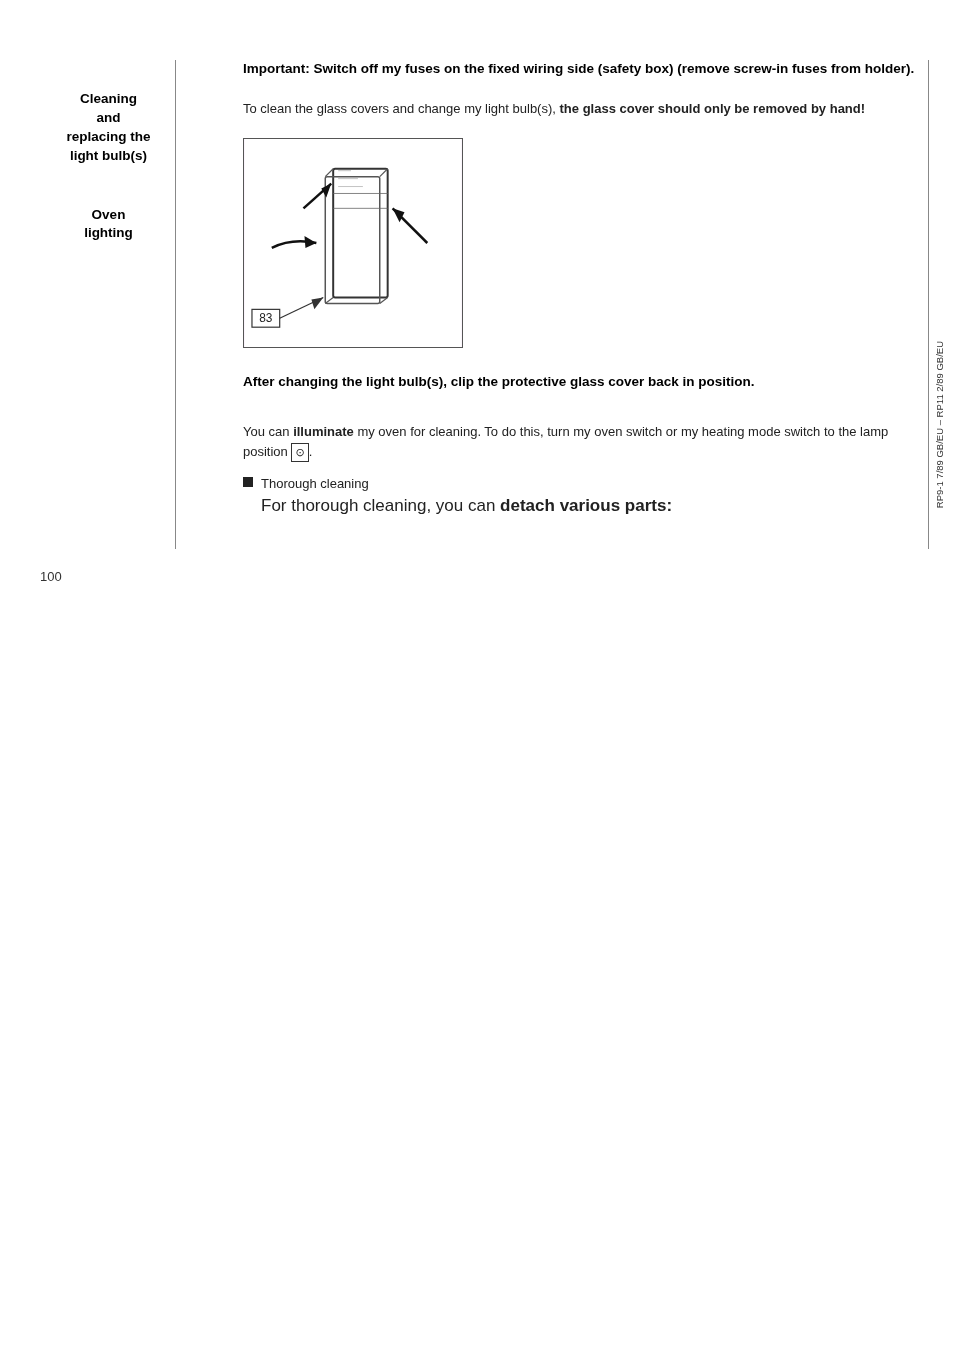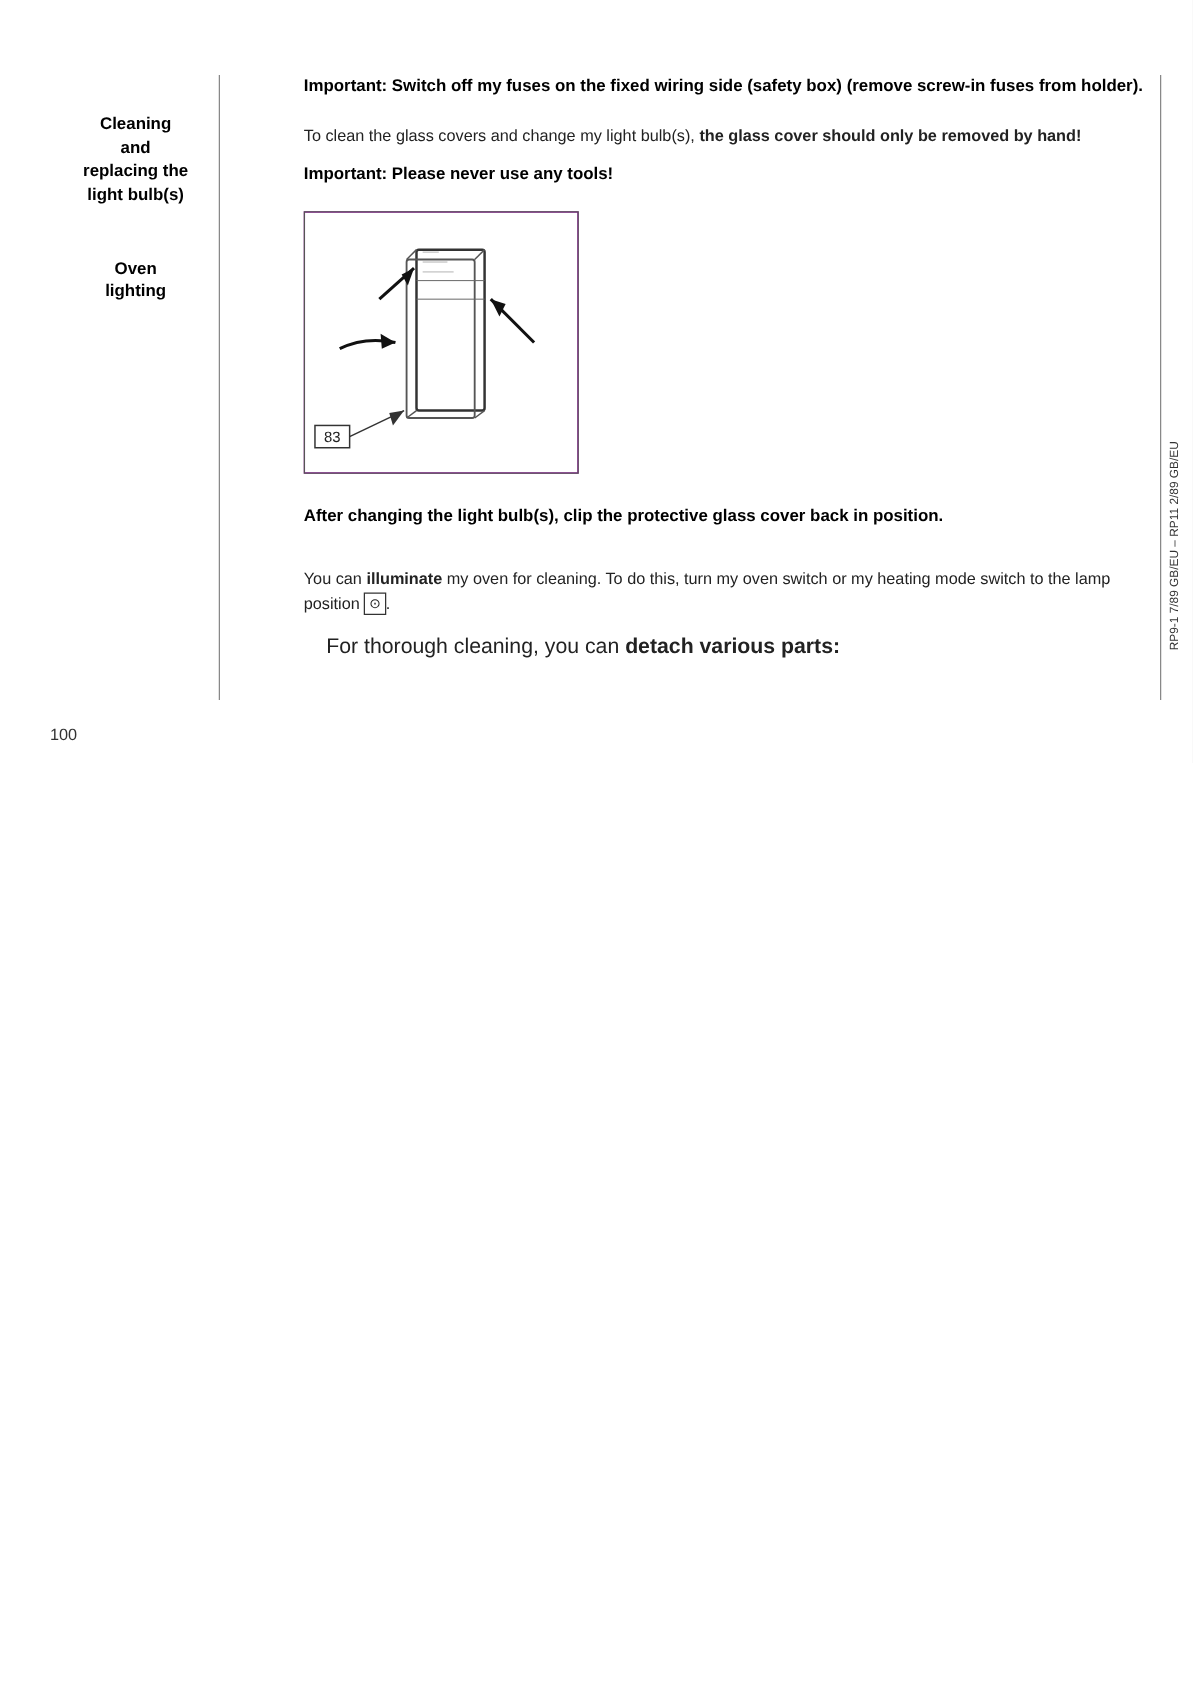--- a/index.html
+++ b/index.html
@@ -233,21 +233,20 @@
       <div class="main-content">
 
         <div class="section section-cleaning">
 
           <div class="important-bold">Important: Switch off my fuses on the fixed wiring side (safety box) (remove screw-in fuses from holder).</div>
 
           <div class="body-text">
             <span>To clean the glass covers and change my light bulb(s), </span><span class="bold-inline">the glass cover should only be removed by hand!</span>
           </div>
 
-          <div class="important-bold">Important: Please never use any tools!</div>
 
           <div class="figure-container">
             <div class="figure-box">
               
               <svg class="figure-svg" viewBox="0 0 220 210" xmlns="http://www.w3.org/2000/svg">
 
                 <rect width="220" height="210" fill="white"></rect>
 
                 <rect x="90" y="30" width="55" height="130" rx="2" ry="2" fill="none" stroke="#333" stroke-width="2"></rect>
 
@@ -290,20 +289,24 @@
           </div>
 
           <div class="important-bold">After changing the light bulb(s), clip the protective glass cover back in position.</div>
         </div>
 
         <div class="section section-oven" style="margin-top: 30px;">
           <div class="body-text">
             <span>You can </span><span class="bold-inline">illuminate</span><span> my oven for cleaning. To do this, turn my oven switch or my heating mode switch to the lamp position </span><span class="lamp-icon">⊙</span><span>.</span>
           </div>
 
+          <div class="bullet-item">
+            <div class="bullet-square"></div>
+            <span class="bullet-text">Thorough cleaning</span>
+          </div>
 
           <div class="indented-text">
             <span>For thorough cleaning, you can </span><span class="bold-inline">detach various parts:</span>
           </div>
         </div>
 
       </div>
     </div>
 
     <div class="page-number">100</div>

